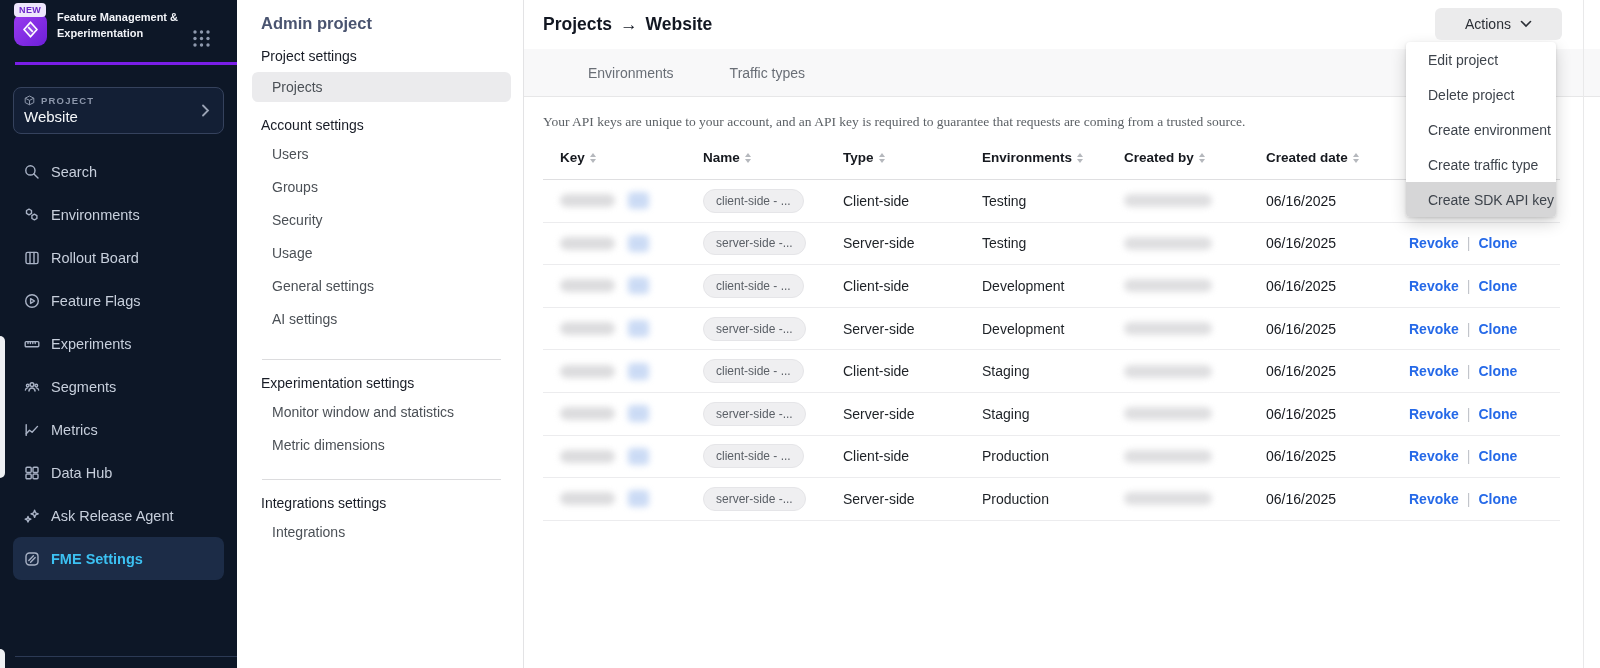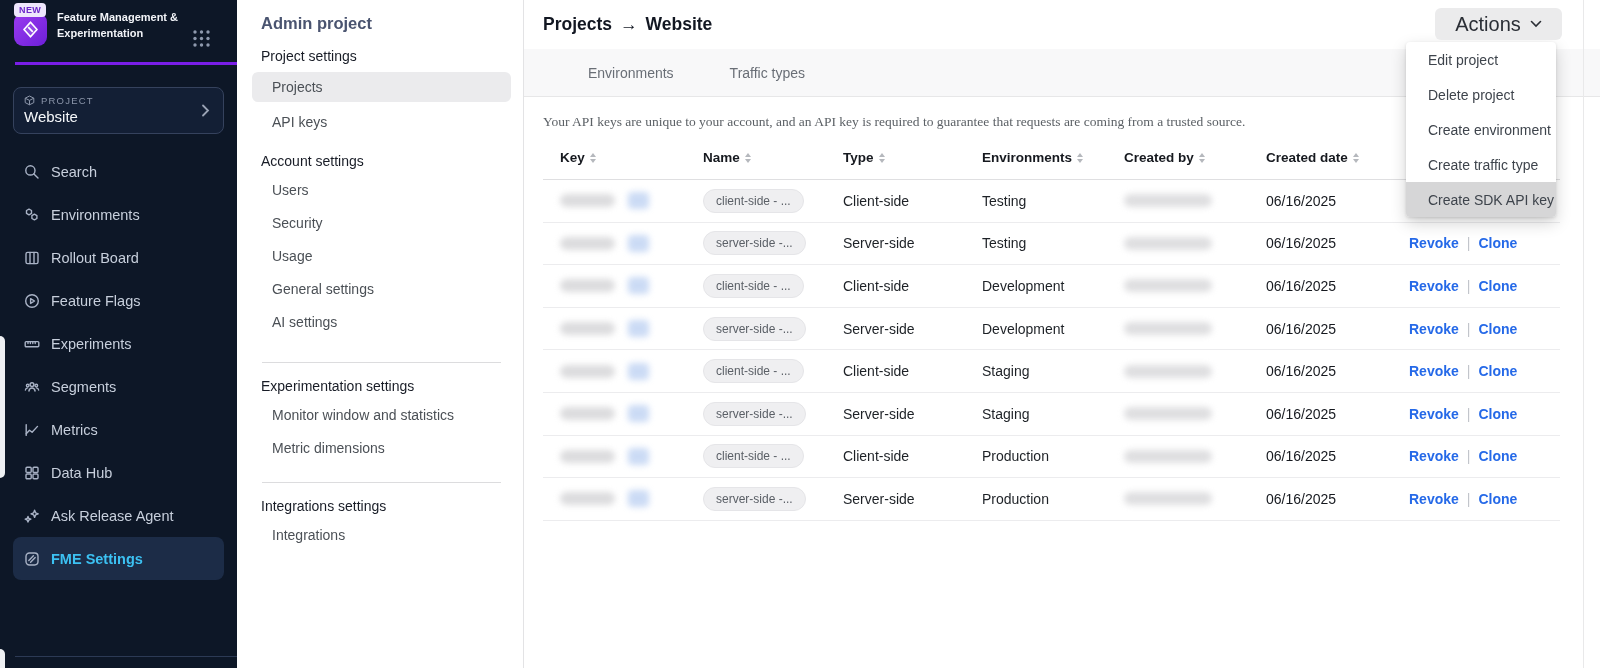--- a/index.html
+++ b/index.html
@@ -14,21 +14,21 @@
   .logo { position:absolute; left:14px; top:13px; width:33px; height:33px; border-radius:9px;
     background:linear-gradient(135deg,#9b3bf0,#6d1fd8); display:flex; align-items:center; justify-content:center; }
   .brand-title { position:absolute; left:57px; top:9px; width:134px; color:#f2f4f8;
     font-size:11px; font-weight:bold; line-height:16px; }
   .grid-icon { position:absolute; right:26px; top:29px; }
   .purple-rule { position:absolute; left:15px; right:0; top:62px; height:3px; background:#7a1ee8; }
 
   .project-box { position:relative; margin:22px 13px 0 13px; height:47px; background:#131f35;
     border:1px solid #35425d; border-radius:8px; padding:7px 10px; }
   .project-label-row { display:flex; align-items:center; gap:6px; color:#8d97ab; font-size:9.5px;
-    font-weight:normal; letter-spacing:1.2px; }
+    font-weight:bold; letter-spacing:1.2px; }
   .project-name { color:#f5f7fa; font-size:15px; margin-top:2px; }
   .project-chevron { position:absolute; right:11px; top:15px; }
 
   .nav { margin-top:16px; }
   .nav-item { height:43px; margin:0 13px; border-radius:8px; display:flex; align-items:center;
     padding-left:10px; cursor:pointer; }
   .nav-item .ico { width:28px; display:flex; align-items:center; }
   .nav-item .lbl { color:#c7cfdc; font-size:14.5px; }
   .nav-item.active { background:#1c2c47; }
   .nav-item.active .lbl { color:#3cc1f2; font-weight:bold; }
@@ -76,21 +76,21 @@
   .blob-user { width:88px; height:13px; background:#c9c9cc; opacity:.6; }
   .pill { display:inline-block; background:#efeff1; border:1px solid #e5e5e8; border-radius:13px;
     padding:4px 12px; font-size:12px; color:#5a5f66; white-space:nowrap; }
   .datecell { color:#16191f; }
   .actioncell { display:flex; justify-content:flex-end; padding-right:50px; gap:8px; font-size:14px; }
   .link { color:#2569e8; font-weight:bold; cursor:pointer; }
   .pipe { color:#c2c5cb; }
 
   .actions-btn { position:absolute; left:911px; top:8px; width:127px; height:32px; background:#ebebec;
     border:none; border-radius:6px; display:flex; align-items:center; justify-content:center; gap:9px;
-    font-size:20px; color:#2a2e35; font-family:inherit; cursor:pointer; z-index:21; }
+    font-size:14px; color:#2a2e35; font-family:inherit; cursor:pointer; z-index:21; }
   .menu { position:absolute; left:882px; top:42px; width:150px; background:#fff; border-radius:4px;
     box-shadow:0 1px 3px rgba(0,0,0,.12), 0 6px 16px rgba(0,0,0,.18); z-index:20; overflow:hidden; }
   .menu-item { height:35px; display:flex; align-items:center; padding-left:22px; font-size:14px;
     color:#3e444c; cursor:pointer; white-space:nowrap; }
   .menu-item.highlighted { background:#d6d6d7; }
 
   .sorticon { display:inline-flex; flex-direction:column; gap:2px; }
   .sorticon i { width:0; height:0; border-left:3.5px solid transparent; border-right:3.5px solid transparent; }
   .sorticon .up { border-bottom:4px solid #b5b8bd; }
   .sorticon .dn { border-top:4px solid #b5b8bd; }
@@ -242,23 +242,23 @@
   <div class="scrollbit-1"></div>
   <div class="scrollbit-2"></div>
   <div class="sidebar-divider"></div>
 </div>
 
 <div class="admin">
   <div class="admin-title">Admin project</div>
   <div id="admin-sections">
       <div class="admin-section-header">Project settings</div>
       <div class="admin-item selected">Projects</div>
-      <div class="admin-item">API keys</div>
       <div class="admin-section-header">Account settings</div>
       <div class="admin-item">Users</div>
+      <div class="admin-item">Groups</div>
       <div class="admin-item">Security</div>
       <div class="admin-item">Usage</div>
       <div class="admin-item">General settings</div>
       <div class="admin-item">AI settings</div>
       <div class="admin-gap"></div>
       <div class="admin-divider"></div>
       <div class="admin-section-header">Experimentation settings</div>
       <div class="admin-item">Monitor window and statistics</div>
       <div class="admin-item">Metric dimensions</div>
       <div class="admin-divider"></div>

